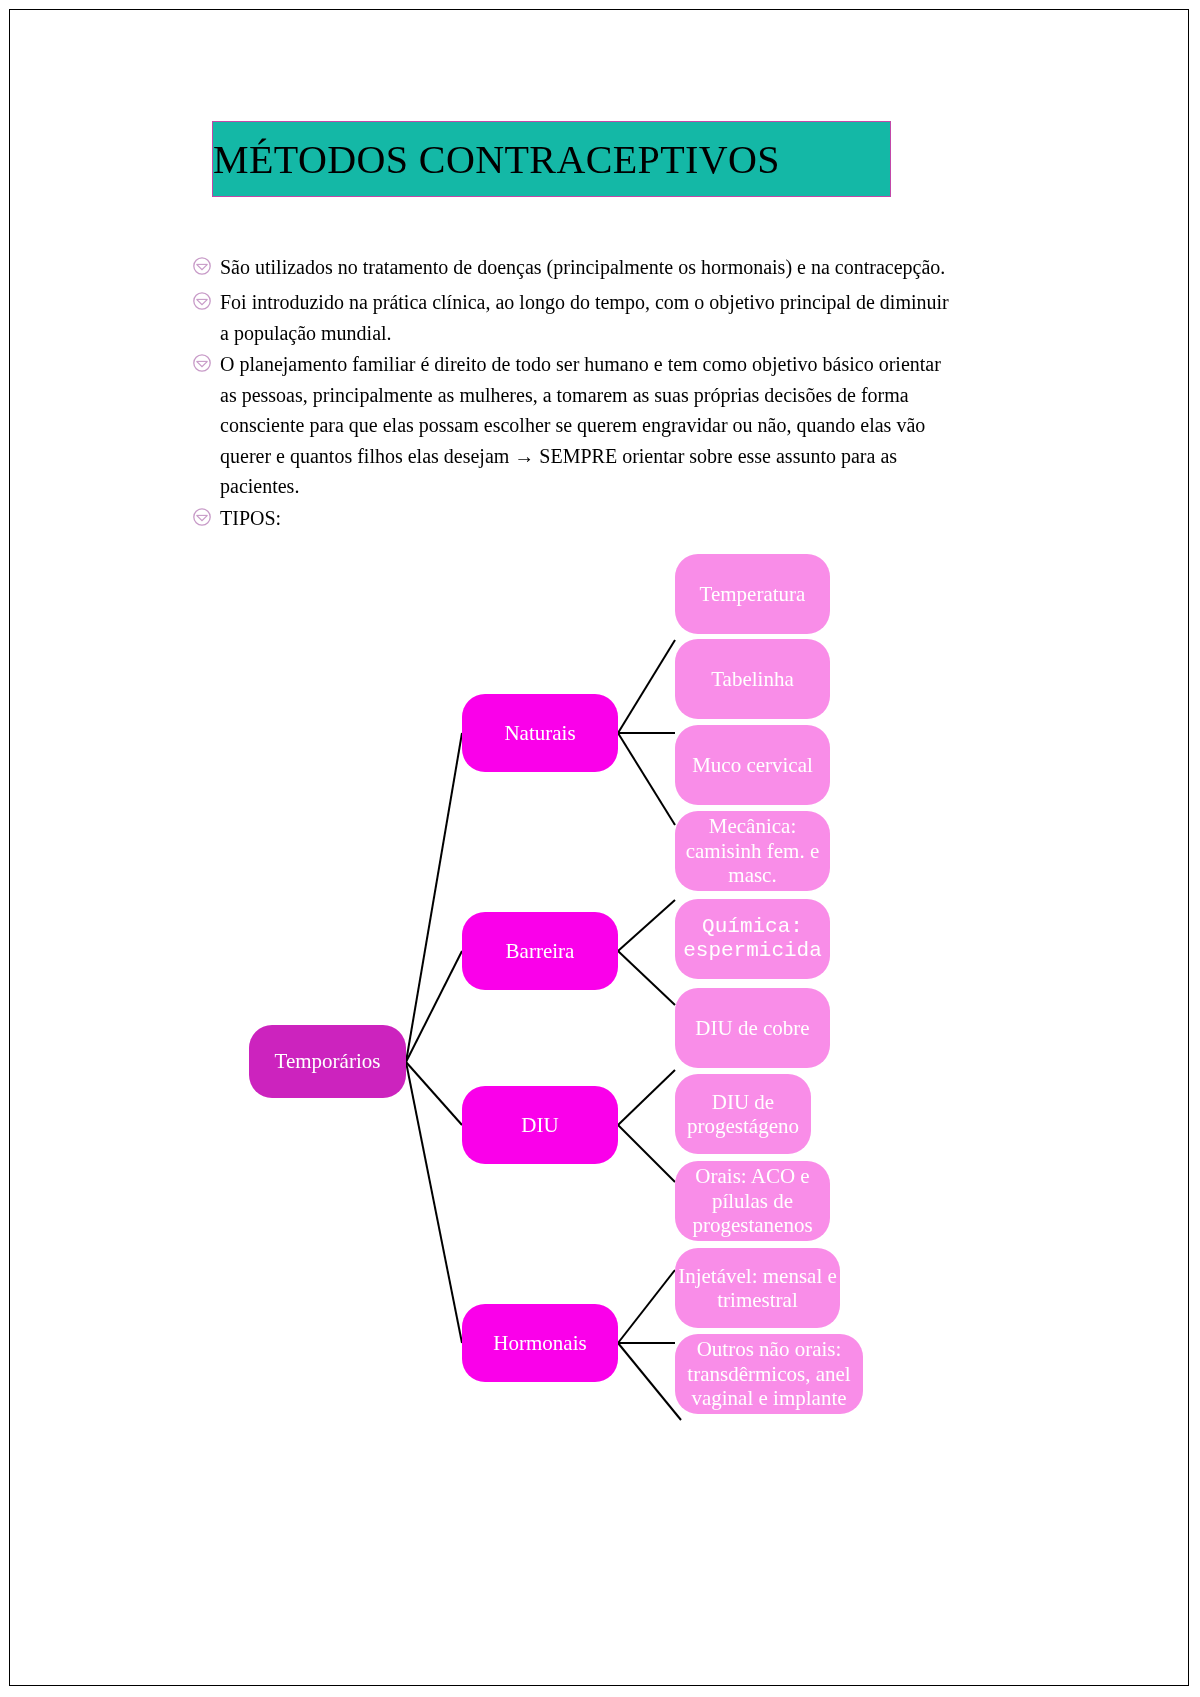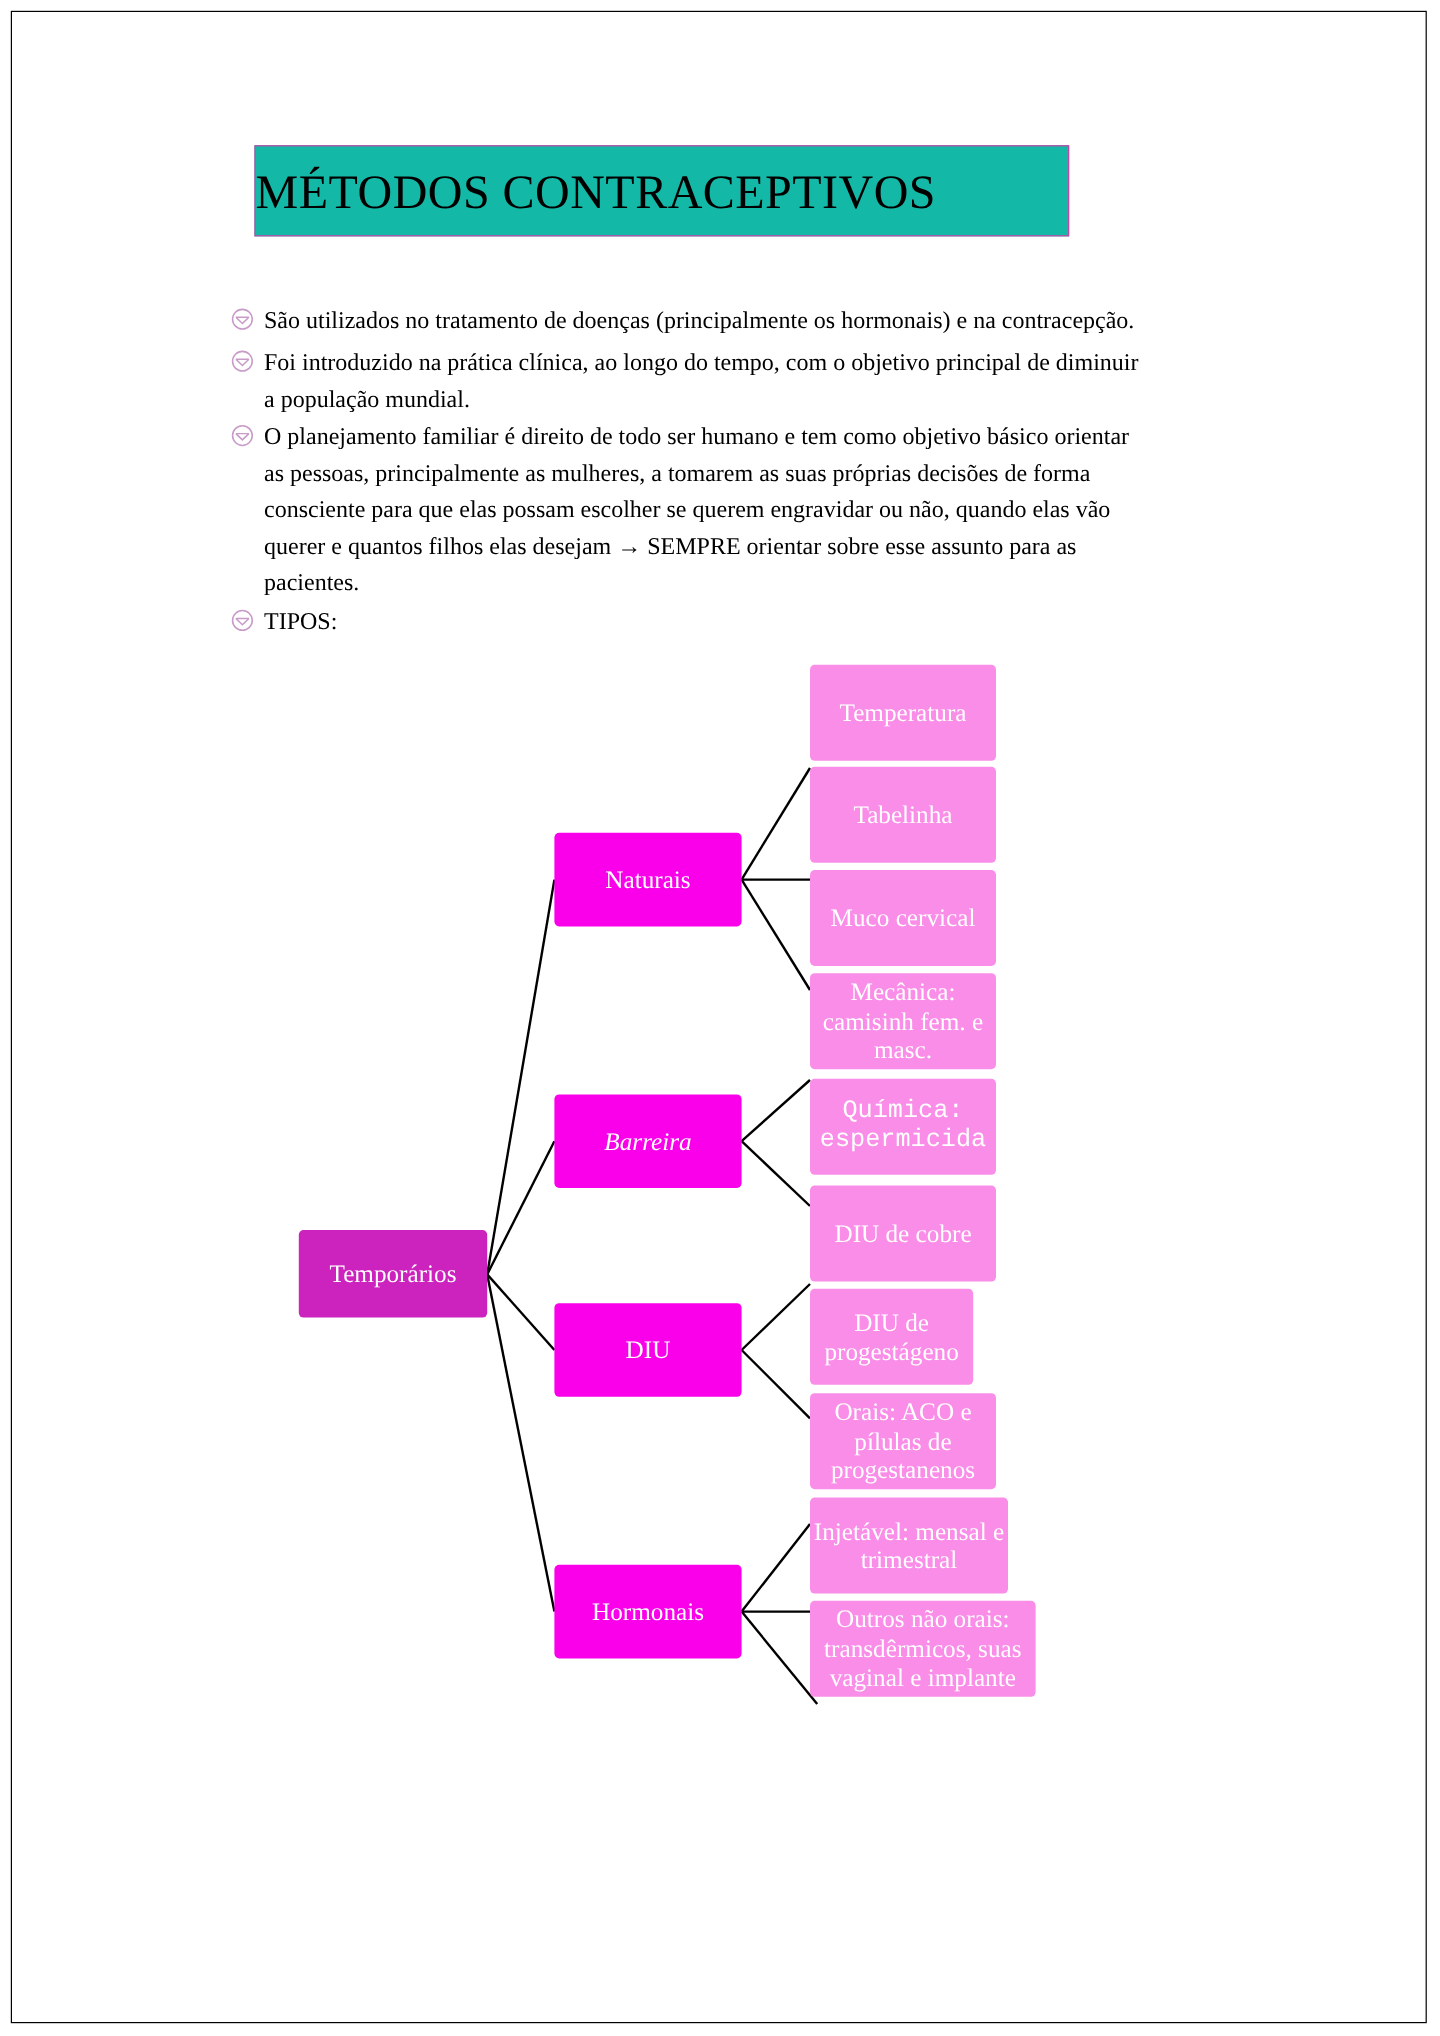--- a/index.html
+++ b/index.html
@@ -89,21 +89,21 @@
     height: 1697px;
   }
   #diagram-svg {
     position: absolute;
     left: 0;
     top: 0;
   }
   .node {
     position: absolute;
     box-sizing: border-box;
-    border-radius: 4px;
+    border-radius: 23px;
     display: flex;
     align-items: center;
     justify-content: center;
     text-align: center;
     color: #ffffff;
     font-family: "Liberation Serif", "DejaVu Serif", serif;
     line-height: 1.16;
   }
   .node-root {
     background: #CC23BE;
@@ -204,21 +204,21 @@
     </svg>
 
     <div class="node node-root" style="left:249px; top:1025px; width:157px; height:73px;">
       <span>Temporários</span>
     </div>
 
     <div class="node node-branch" style="left:462px; top:694px; width:156px; height:78px;">
       <span>Naturais</span>
     </div>
 
-    <div class="node node-branch" style="left:462px; top:912px; width:156px; height:78px;font-style:italic;">
+    <div class="node node-branch" style="left:462px; top:912px; width:156px; height:78px;">
       <span>Barreira</span>
     </div>
 
     <div class="node node-branch" style="left:462px; top:1086px; width:156px; height:78px;">
       <span>DIU</span>
     </div>
 
     <div class="node node-branch" style="left:462px; top:1304px; width:156px; height:78px;">
       <span>Hormonais</span>
     </div>
@@ -253,18 +253,18 @@
 
     <div class="node node-leaf" style="left:675px; top:1161px; width:155px; height:80px;">
       <span>Orais: ACO e pílulas de progestanenos</span>
     </div>
 
     <div class="node node-leaf" style="left:675px; top:1248px; width:165px; height:80px;">
       <span>Injetável: mensal e trimestral</span>
     </div>
 
     <div class="node node-leaf" style="left:675px; top:1334px; width:188px; height:80px;">
-      <span>Outros não orais: transdêrmicos, suas vaginal e implante</span>
+      <span>Outros não orais: transdêrmicos, anel vaginal e implante</span>
     </div>
 
   </div>
 
 </div>
 
 </body></html>

